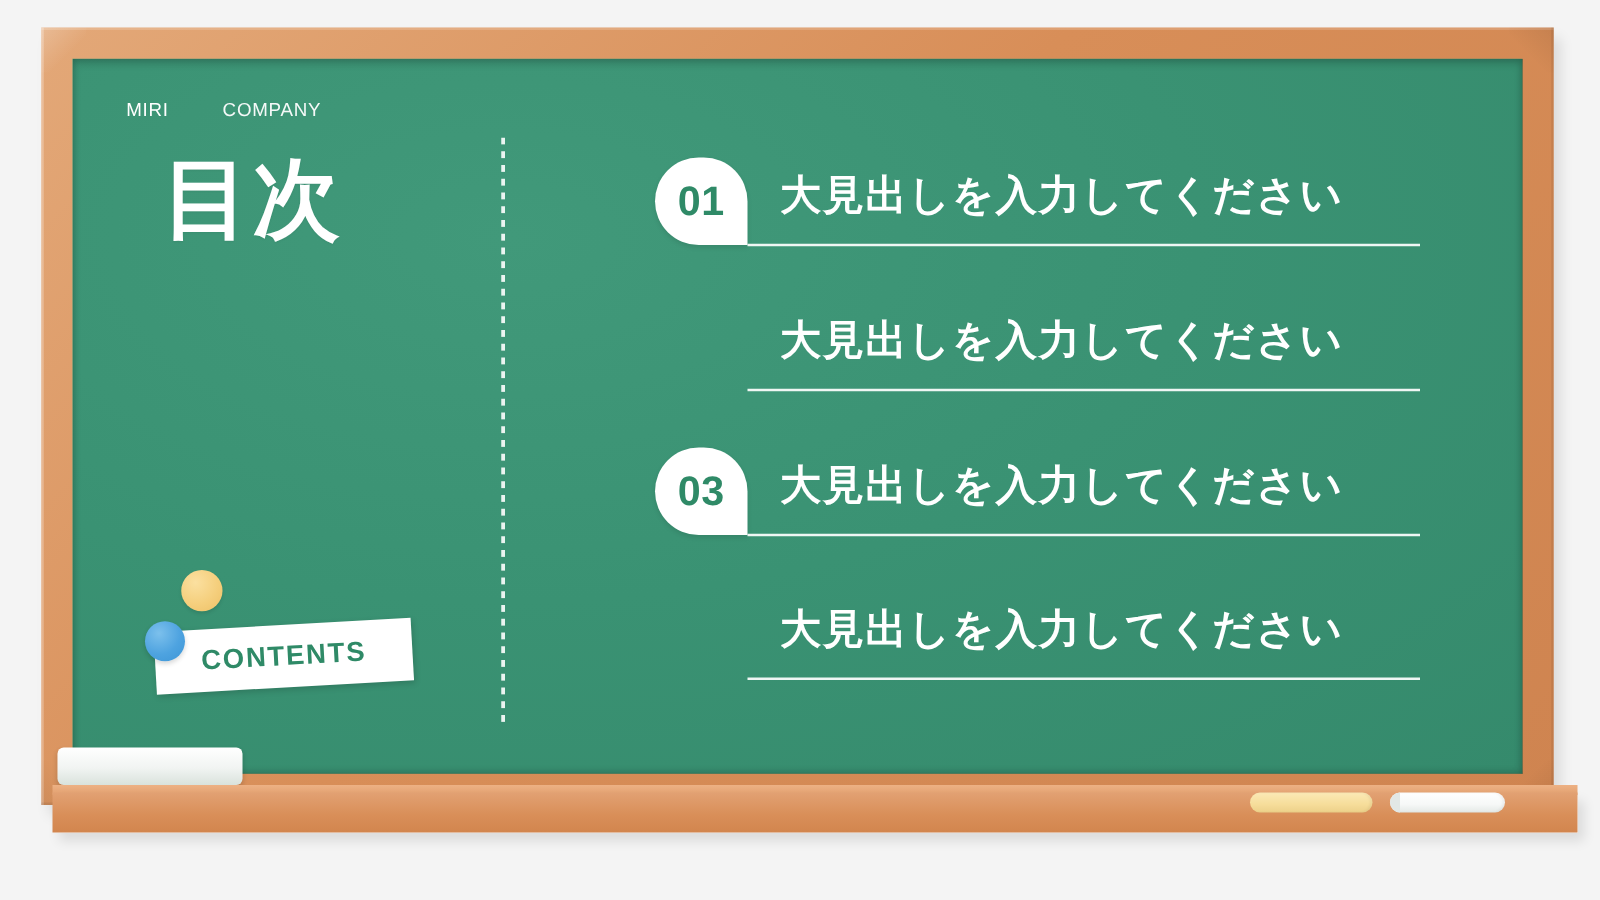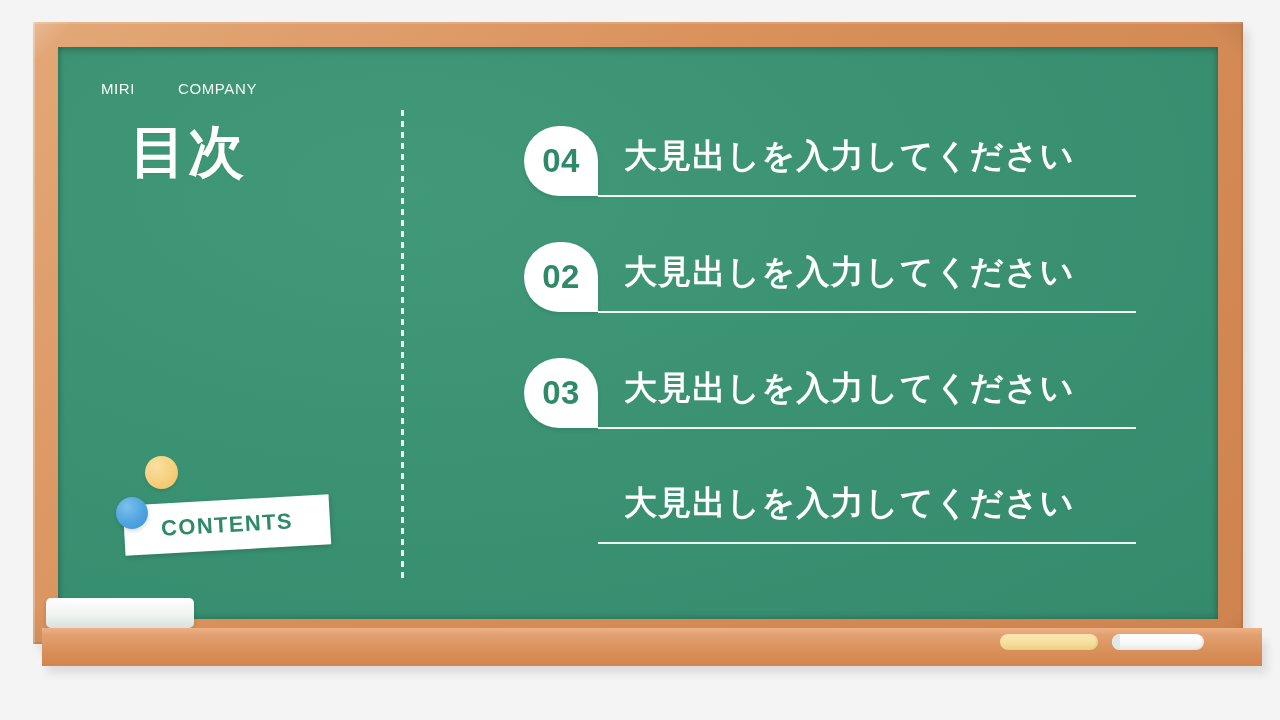--- a/index.html
+++ b/index.html
@@ -154,21 +154,21 @@
   }
   .logo .b { font-weight: 400; margin-left: 17px; }
   .logo .l { font-weight: 400; opacity: 0.95; margin-left: 43px; }
 
   
   .page-title {
     position: absolute;
     left: 130px;
     top: 124px;
     font-family: Liberation Sans, sans-serif;
-    font-size: 56px;
+    font-size: 70px;
     font-weight: 700;
     color: #ffffff;
     line-height: 1;
     letter-spacing: 2px;
     text-shadow: 0 1px 2px rgba(0,0,0,0.06);
     text-align: center;
   }
 
   
   .divider {
@@ -301,30 +301,27 @@
   <div class="dot dot-yellow"></div>
   <div class="dot dot-blue"></div>
   <div class="contents-tape">
     <span>CONTENTS</span>
   </div>
 
   <div class="toc">
 
     <div class="toc-row" style="top:126px">
       <div class="badge">
-        <span>04</span>
+        <span>01</span>
       </div>
       <div class="toc-text">大見出しを入力してください</div>
       <div class="toc-underline"></div>
     </div>
 
     <div class="toc-row" style="top:242px">
-      <div class="badge">
-        <span>02</span>
-      </div>
       <div class="toc-text">大見出しを入力してください</div>
       <div class="toc-underline"></div>
     </div>
 
     <div class="toc-row" style="top:358px">
       <div class="badge">
         <span>03</span>
       </div>
       <div class="toc-text">大見出しを入力してください</div>
       <div class="toc-underline"></div>

